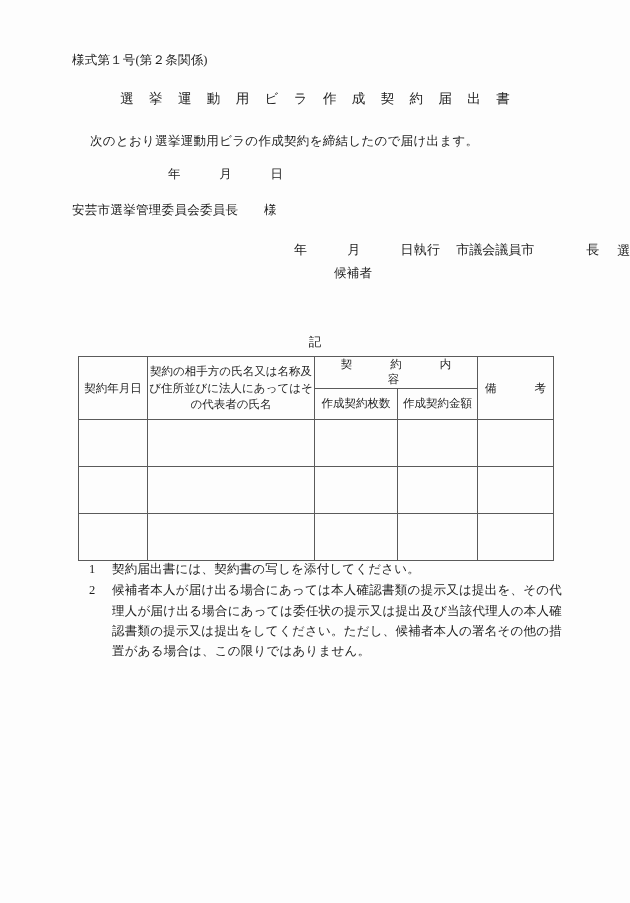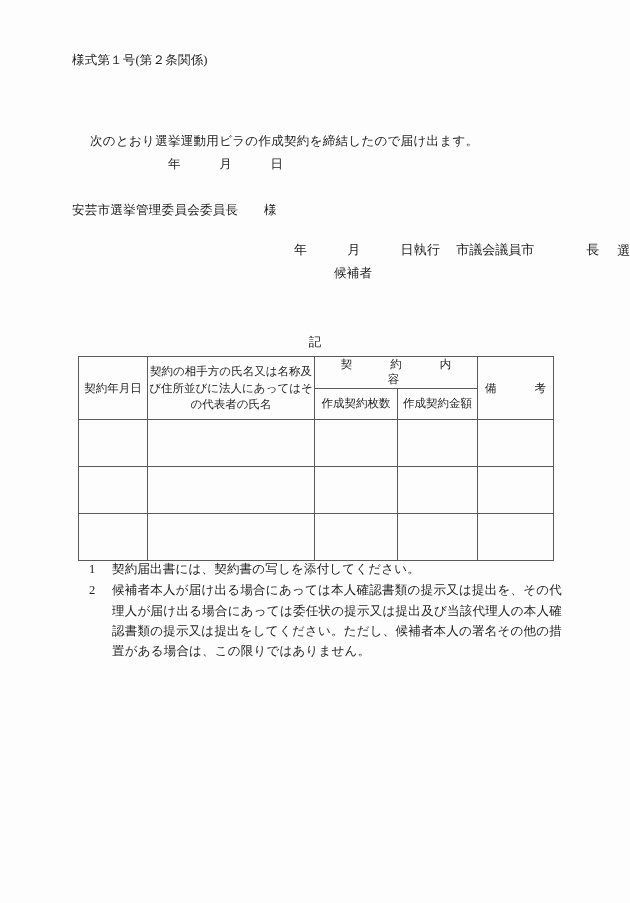--- a/index.html
+++ b/index.html
@@ -44,21 +44,21 @@
 
   .lead {
     left: 90px;
     top: 133px;
     font-size: 12.5px;
     letter-spacing: 0.3px;
   }
 
   .date-blank {
     left: 168px;
-    top: 156px;
+    top: 166px;
     font-size: 12.5px;
     letter-spacing: 0.3px;
     text-align: right;
   }
 
   .addressee {
     left: 72px;
     top: 202px;
     font-size: 12.5px;
     letter-spacing: 0.3px;
@@ -178,20 +178,21 @@
     letter-spacing: 0.2px;
   }
 </style>
 </head>
 <body>
 
 <div class="page">
 
   <div class="abs form-no">様式第１号(第２条関係)</div>
 
+  <div class="abs doc-title">選 挙 運 動 用 ビ ラ 作 成 契 約 届 出 書</div>
 
   <div class="abs lead">次のとおり選挙運動用ビラの作成契約を締結したので届け出ます。</div>
 
   <div class="abs date-blank">年　　　月　　　日</div>
 
   <div class="abs addressee">安芸市選挙管理委員会委員長　　様</div>
 
   <div class="sig-block">
     <div class="sig-row">
       <span class="sig-exec">年　　　月　　　日執行</span>

